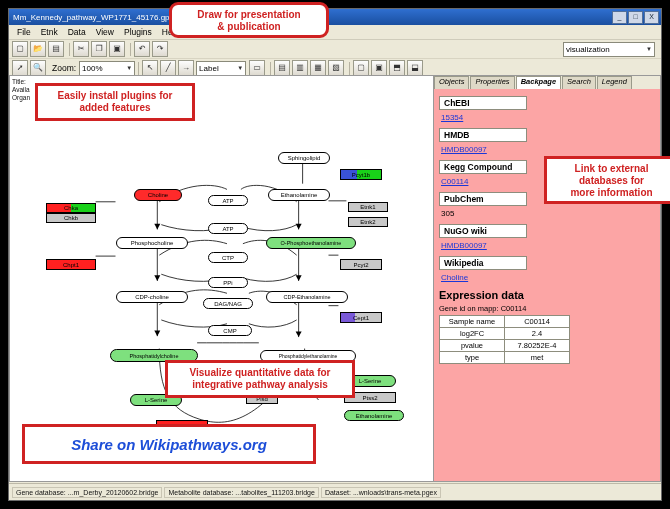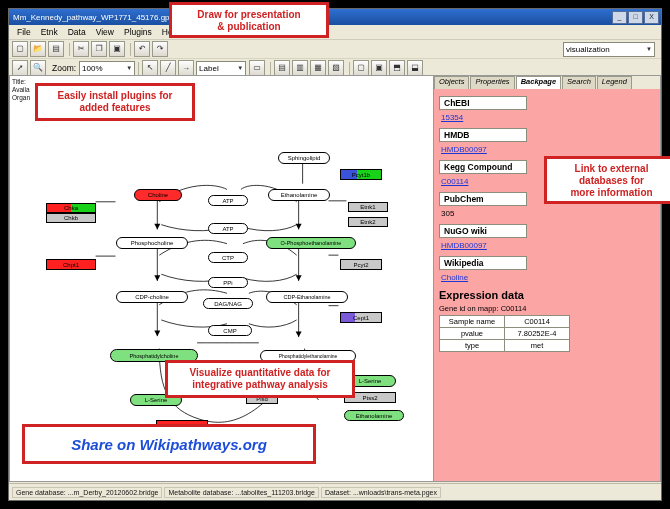--- a/index.html
+++ b/index.html
@@ -283,20 +283,24 @@
         <div class="exphead">Expression data</div>
         <div class="geneid">Gene id on mapp: C00114</div>
 
         <table class="expr">
           <tbody>
               <tr>
             <td>Sample name</td>
             <td>C00114</td>
           </tr>
           <tr>
+            <td>log2FC</td>
+            <td>2.4</td>
+          </tr>
+          <tr>
             <td>pvalue</td>
             <td>7.80252E-4</td>
           </tr>
           <tr>
             <td>type</td>
             <td>met</td>
           </tr>
         </tbody>
           </table>
       </div>
@@ -308,18 +312,18 @@
       </div>
     </div>
   </div>
 
   <div class="status">
     <div class="cell">Gene database: ...m_Derby_20120602.bridge</div>
     <div class="cell">Metabolite database: ...tabolites_111203.bridge</div>
     <div class="cell">Dataset: ...wnloads\trans-meta.pgex</div>
   </div>
 
-  <div class="callout" style="left:160px;top:-7px;width:160px;height:36px;z-index:30;">
+  <div class="callout" style="left:160px;top:-7px;width:160px;height:36px;z-index:30;border-radius:9px;">
     <span style="white-space:pre-line">Draw for presentation
 &amp; publication</span>
   </div>
 
 </div>
 
 </body></html>

